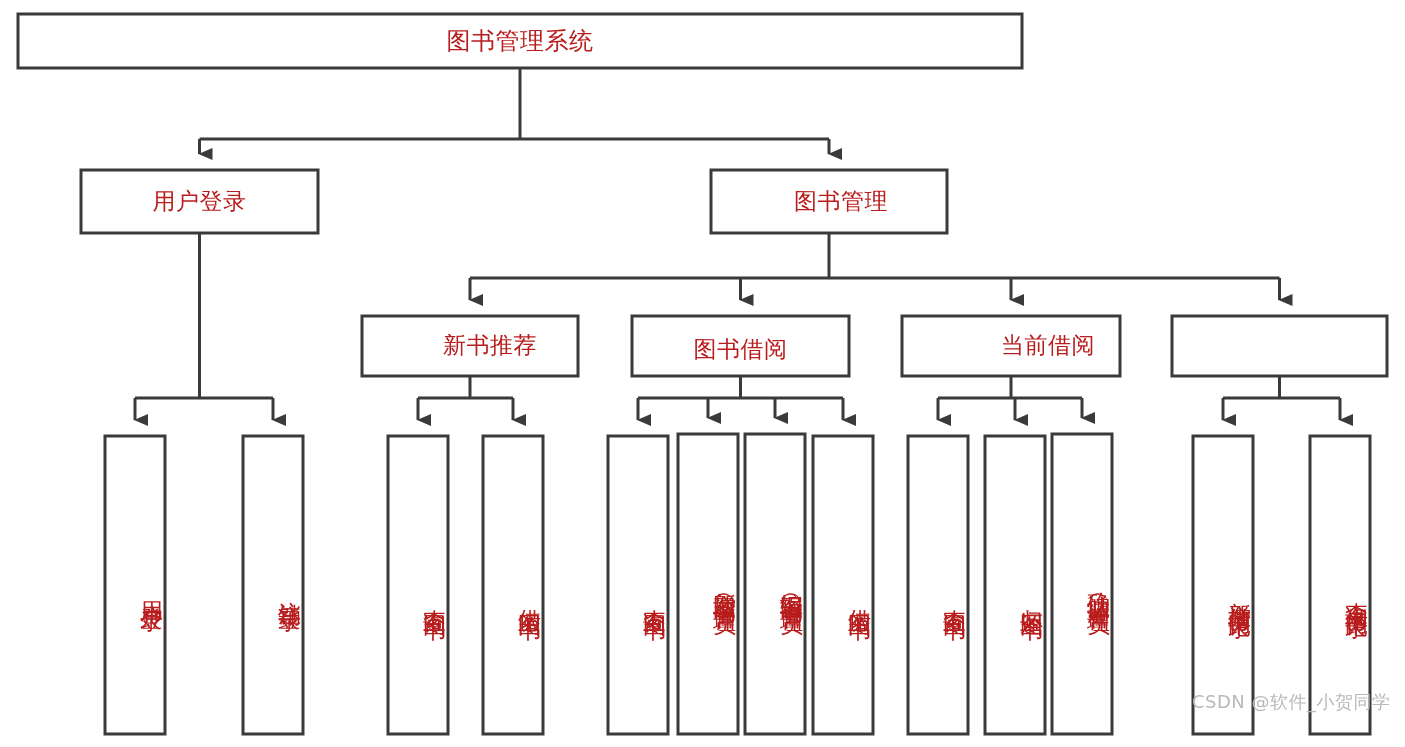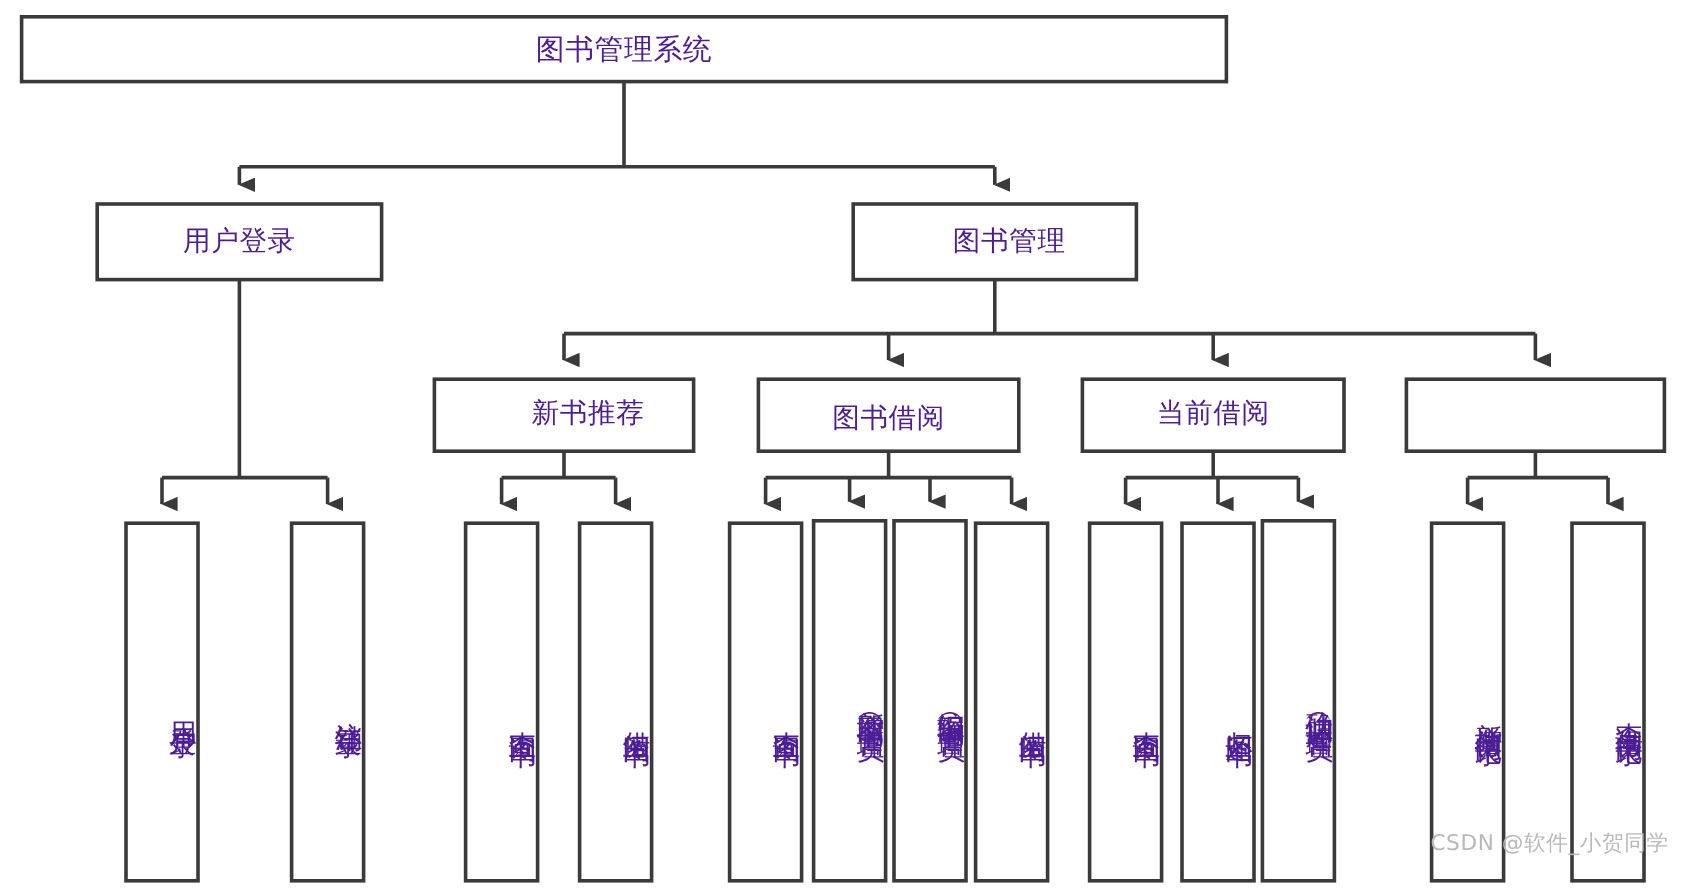--- a/index.html
+++ b/index.html
@@ -40,21 +40,21 @@
   }
   .arrow-head {
     fill: #3a3a3a;
     stroke: none;
   }
   .node-label {
     position: absolute;
     display: flex;
     align-items: center;
     justify-content: center;
-    color: #4c1d95;
+    color: #b91c1c;
     font-family: "DejaVu Sans", "Liberation Sans", sans-serif;
     text-align: center;
     line-height: 1.18;
     pointer-events: none;
     box-sizing: border-box;
   }
   .node-label.horizontal {
     font-size: 23px;
     letter-spacing: 0.5px;
   }
@@ -172,21 +172,21 @@
     <rect class="node-rect" x="1310" y="436" width="60" height="298"></rect>
   </svg>
 
   <div class="node-label horizontal root" style="left:18px; top:14px; width:1004px; height:54px;">图书管理系统</div>
 
   <div class="node-label horizontal" style="left:81px; top:170px; width:237px; height:63px;">用户登录</div>
   <div class="node-label horizontal" style="left:711px; top:170px; width:236px; height:63px;padding-left:24px;">图书管理</div>
 
   <div class="node-label horizontal" style="left:362px; top:316px; width:256px; height:60px;">新书推荐</div>
   <div class="node-label horizontal" style="left:632px; top:316px; width:217px; height:68px;">图书借阅</div>
-  <div class="node-label horizontal" style="left:902px; top:316px; width:218px; height:60px;border-radius:10px;">当前借阅</div>
+  <div class="node-label horizontal" style="left:939px; top:316px; width:218px; height:60px;border-radius:10px;">当前借阅</div>
 
   <div class="node-label vertical" style="left:105px; top:497px; width:60px; height:180px;">用户登录</div>
   <div class="node-label vertical" style="left:243px; top:497px; width:60px; height:180px;">注销登录</div>
   <div class="node-label vertical" style="left:388px; top:505px; width:60px; height:180px;">查询图书</div>
   <div class="node-label vertical" style="left:483px; top:505px; width:60px; height:180px;">借阅图书</div>
   <div class="node-label vertical" style="left:608px; top:505px; width:60px; height:180px;">查询图书</div>
   <div class="node-label vertical" style="left:678px; top:440px; width:60px; height:290px;">新增图书（管理员）</div>
   <div class="node-label vertical" style="left:745px; top:440px; width:60px; height:290px;">编辑图书（管理员）</div>
   <div class="node-label vertical" style="left:813px; top:505px; width:60px; height:180px;">借阅图书</div>
   <div class="node-label vertical" style="left:908px; top:505px; width:60px; height:180px;">查询图书</div>

